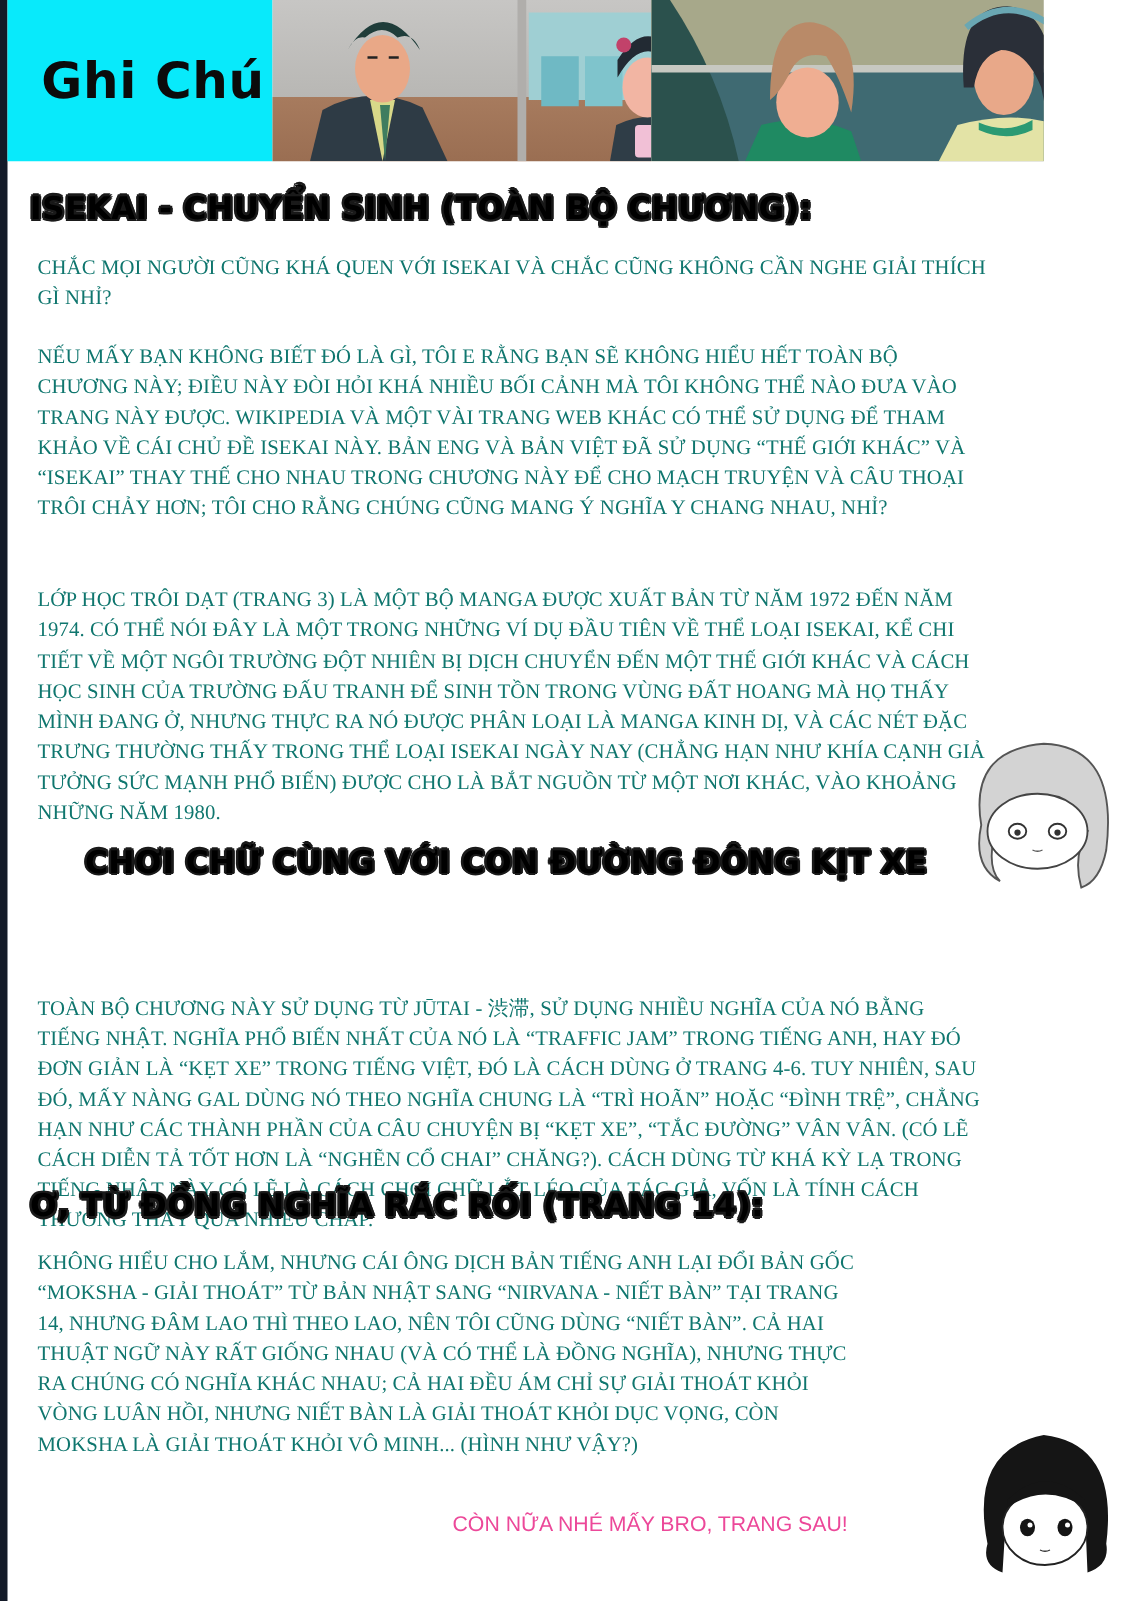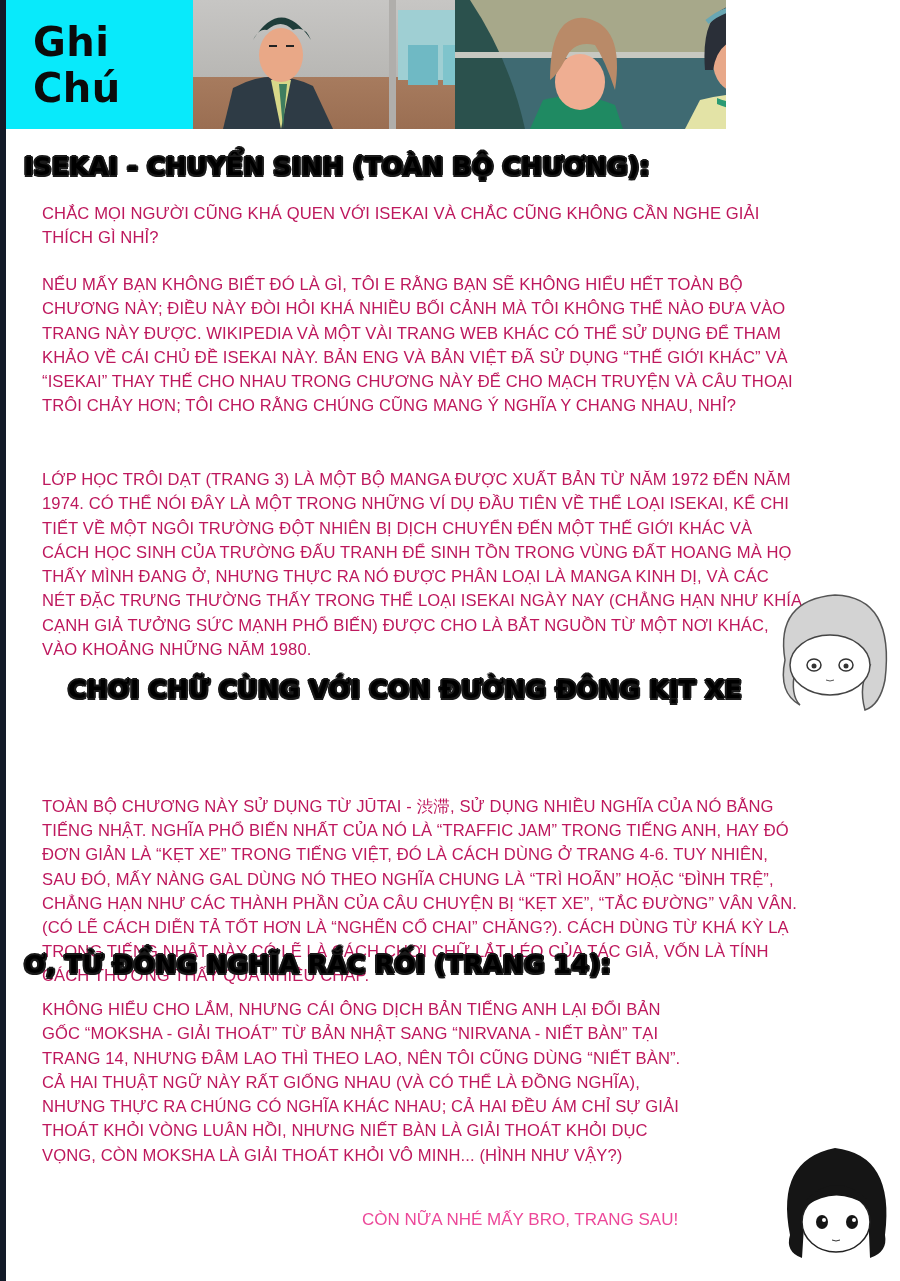--- a/index.html
+++ b/index.html
@@ -2,39 +2,39 @@
 <html><head>
 <meta charset="utf-8">
 <style>
   * { box-sizing: border-box; margin: 0; padding: 0; }
   html, body { width: 900px; height: 1281px; background: #ffffff; overflow: hidden; }
   body { position: relative; font-family: "DejaVu Sans", sans-serif; color: #141414; }
 
   .left-border { position: absolute; left: 0; top: 0; width: 6px; height: 1281px; background: #131a28; }
 
   
-  .header { position: absolute; left: 6px; top: 0; width: 720px; height: 129px; display: flex; }
+  .header { position: absolute; left: 6px; top: 0; width: 829px; height: 129px; display: flex; }
   .title-box { width: 227px; height: 129px; background: #08eafb; display: flex; align-items: center; padding-left: 27px; }
   .title-box span { font-family: "DejaVu Sans", sans-serif; font-weight: bold; font-size: 40px; color: #0b0b0b; letter-spacing: 0.5px; }
   .panel { position: relative; height: 129px; overflow: hidden; }
   .panel1 { width: 328px; background: linear-gradient(180deg,#c7c6c4 0%,#b8b7b4 60%,#a77b5e 60%,#9a6e52 100%); }
   .panel2 { width: 339px; background: #a7a88a; }
 
   
   .heading {
     position: absolute; left: 24px;
     font-family: "DejaVu Sans", sans-serif; font-weight: bold; font-size: 25px;
     color: #000000; letter-spacing: 0.3px;
     text-shadow: -1.5px -1.5px 0 #1a1a1a, 1.5px -1.5px 0 #1a1a1a, -1.5px 1.5px 0 #1a1a1a, 1.5px 1.5px 0 #1a1a1a, 0 2px 0 #1a1a1a, 2px 0 0 #1a1a1a, -2px 0 0 #1a1a1a, 0 -2px 0 #1a1a1a;
     line-height: 40px; white-space: nowrap;
   }
   .para {
-    position: absolute; left: 42px; width: 760px;
-    font-family: Liberation Sans, sans-serif; font-size: 16.6px; line-height: 24.3px;
-    color: #be185d; text-transform: uppercase; letter-spacing: 0.1px;
+    position: absolute; left: 30px; width: 760px;
+    font-family: Liberation Serif, serif; font-size: 16.6px; line-height: 24.3px;
+    color: #0f766e; text-transform: uppercase; letter-spacing: 0.1px;
   }
   .para.tight { line-height: 24.2px; margin-top: 48px; }
   .footer-note {
     position: absolute; left: 362px; top: 1210px;
     font-family: "Liberation Sans", sans-serif; font-size: 17px; color: #ec4899; white-space: nowrap;
   }
   .chibi { position: absolute; }
 </style>
 </head>
 <body>

